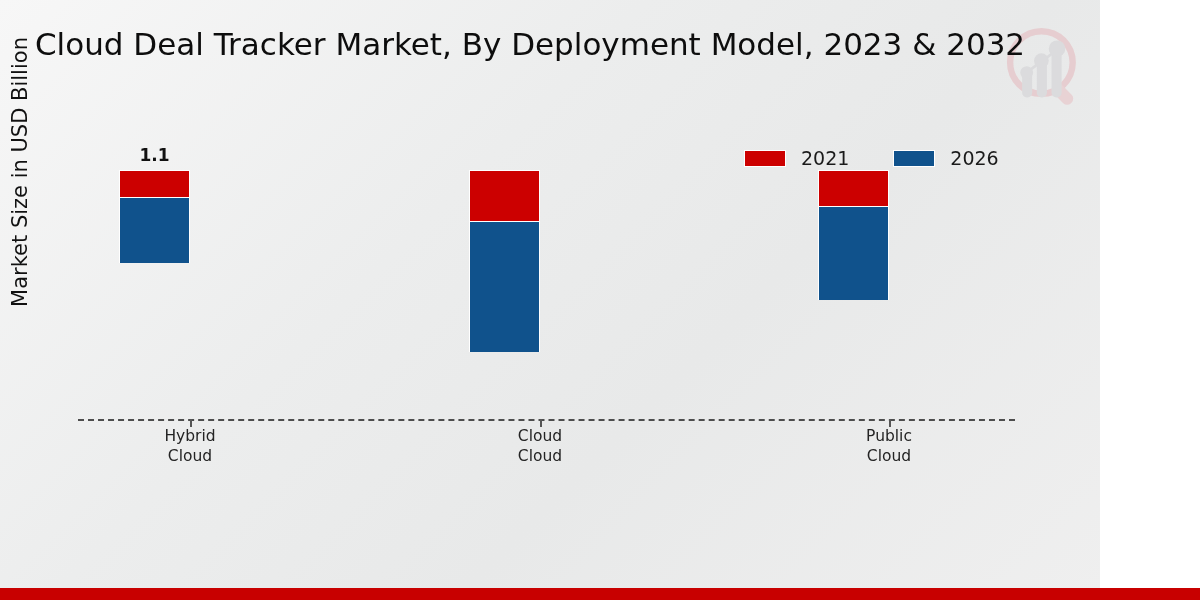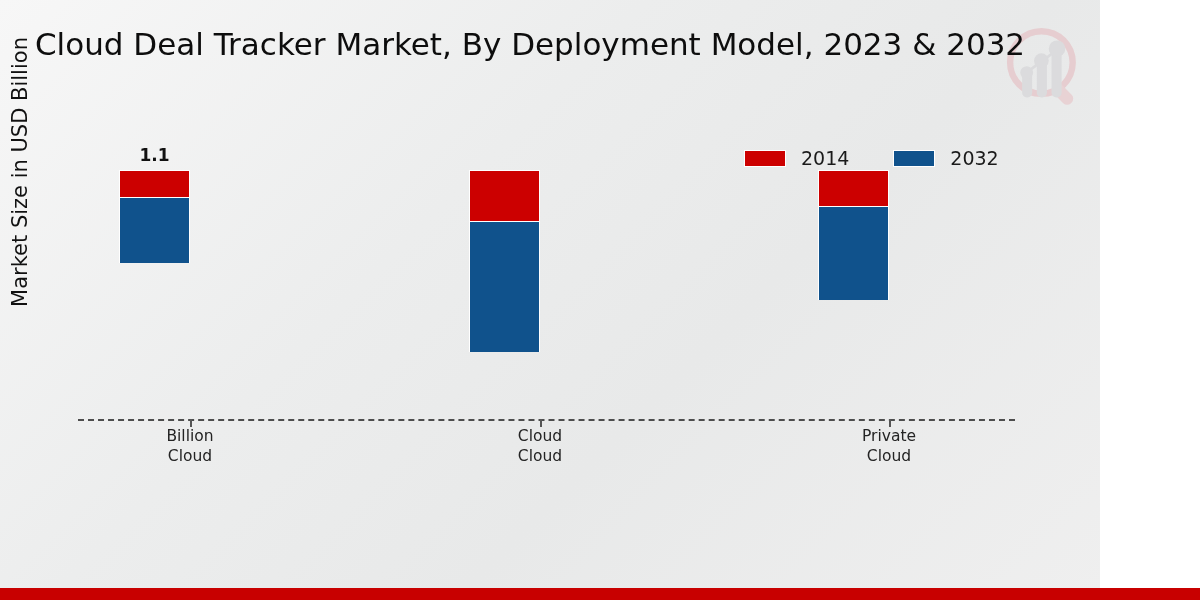--- a/index.html
+++ b/index.html
@@ -190,41 +190,41 @@
     <circle cx="62" cy="29" r="9" fill="#d9d9db"></circle>
   </svg>
 
   <div id="chart-title">Cloud Deal Tracker Market, By Deployment Model, 2023 &amp; 2032</div>
 
   <div id="ylabel">Market Size in USD Billion</div>
 
   <div id="legend">
     <div class="legend-item">
       <span class="legend-swatch" style="background:#cc0000;"></span>
-      <span class="legend-text">2014</span>
+      <span class="legend-text">2021</span>
     </div>
     <div class="legend-item">
       <span class="legend-swatch" style="background:#10528c;"></span>
-      <span class="legend-text">2032</span>
+      <span class="legend-text">2026</span>
     </div>
   </div>
 
   <div id="plot">
     <div id="axis-line"></div>
     <div id="groups">
         <div class="group" style="left: 41px;">
           <div class="bars">
             <div class="bar" style="height: 27px; background: rgb(204, 0, 0);">
               <span class="bar-label">1.1</span>
             </div>
             <div class="bar" style="height: 66px; background: rgb(16, 82, 140);"></div>
           </div>
           <div class="tick" style="left: 71px;"></div>
           <div class="cat-label" style="left: -39px;">
-            <div>Billion</div>
+            <div>Hybrid</div>
             <div>Cloud</div>
           </div>
         </div>
         <div class="group" style="left: 391px;">
           <div class="bars">
             <div class="bar" style="height: 51px; background: rgb(204, 0, 0);"></div>
             <div class="bar" style="height: 131px; background: rgb(16, 82, 140);"></div>
           </div>
           <div class="tick" style="left: 71px;"></div>
           <div class="cat-label" style="left: -39px;">
@@ -232,21 +232,21 @@
             <div>Cloud</div>
           </div>
         </div>
         <div class="group" style="left: 740px;">
           <div class="bars">
             <div class="bar" style="height: 36px; background: rgb(204, 0, 0);"></div>
             <div class="bar" style="height: 94px; background: rgb(16, 82, 140);"></div>
           </div>
           <div class="tick" style="left: 71px;"></div>
           <div class="cat-label" style="left: -39px;">
-            <div>Private</div>
+            <div>Public</div>
             <div>Cloud</div>
           </div>
         </div>
       </div>
   </div>
 
   <div id="bottom-band" style="background: rgb(200, 0, 0);"></div>
 </div>
 
 </body></html>

